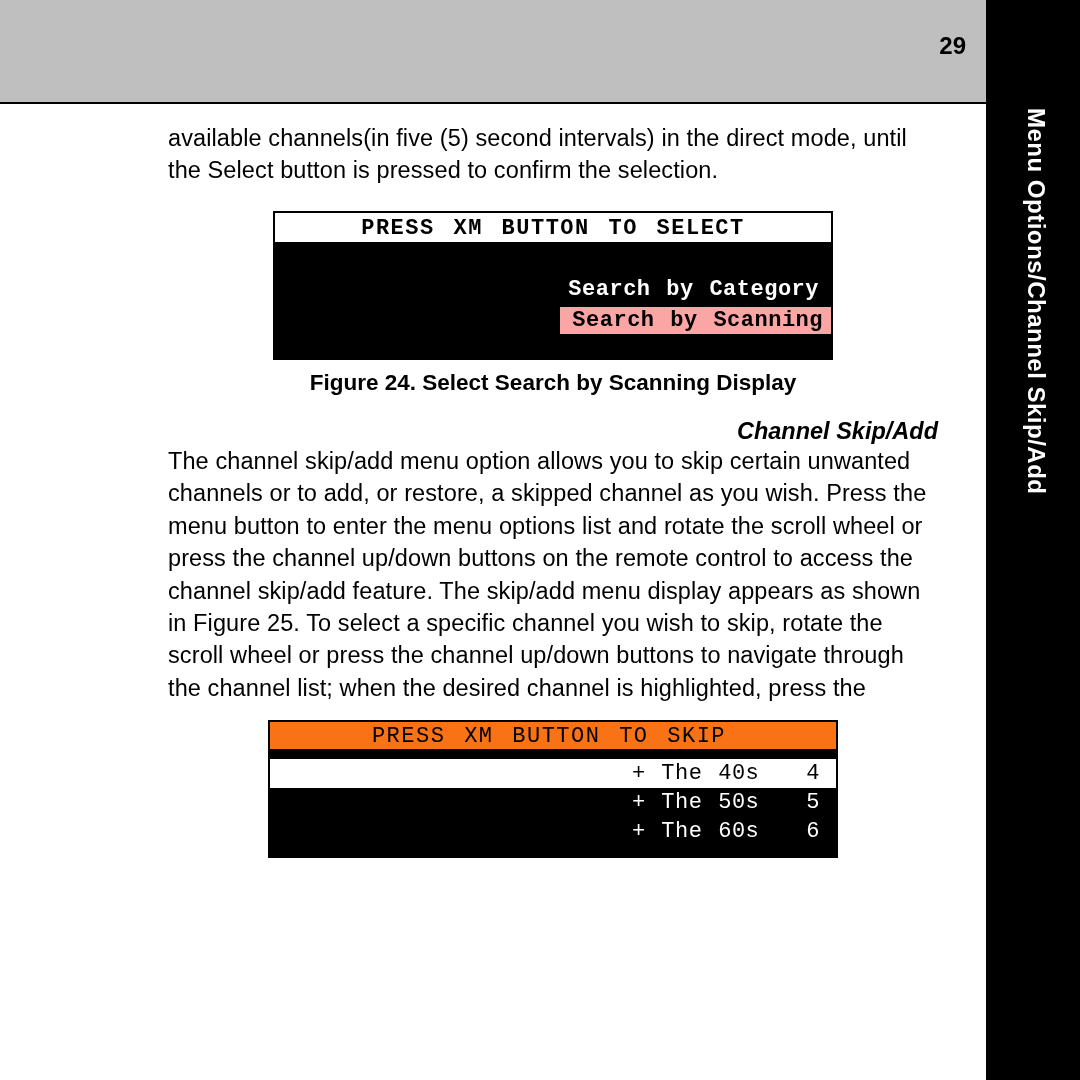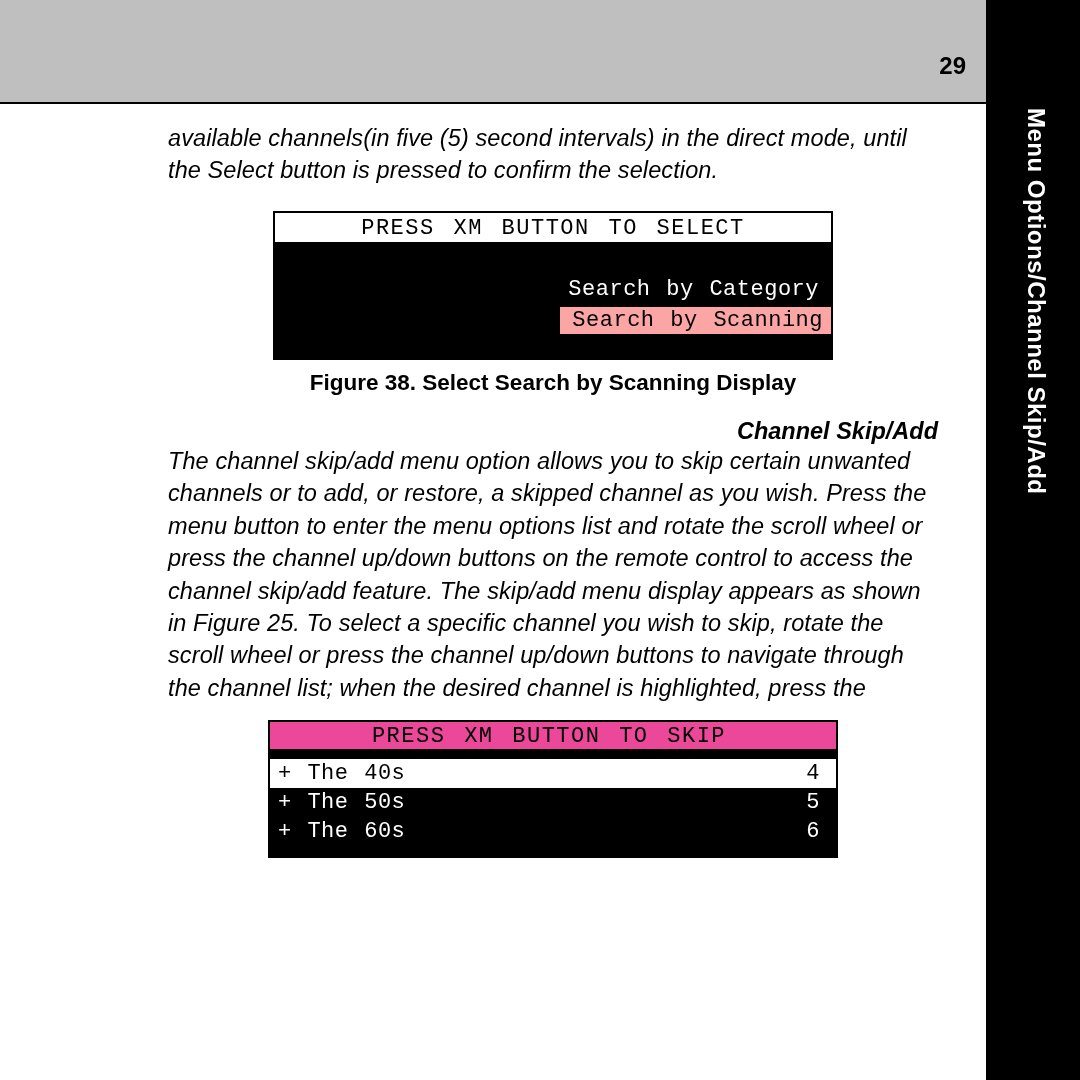--- a/index.html
+++ b/index.html
@@ -14,21 +14,21 @@
   .top-gray {
     position: absolute;
     top: 0; left: 0;
     width: 986px;
     height: 104px;
     background: #bfbfbf;
     border-bottom: 2px solid #000;
   }
   .page-number {
     position: absolute;
-    top: 52px;
+    top: 32px;
     right: 114px;
     font-weight: 700;
     font-size: 24px;
     color: #000;
   }
   .side-black {
     position: absolute;
     top: 0; right: 0;
     width: 94px;
     height: 1080px;
@@ -54,33 +54,33 @@
     position: absolute;
     top: 122px;
     left: 168px;
     width: 770px;
     color: #000;
   }
   .para {
     font-size: 23.5px;
     line-height: 1.38;
     letter-spacing: 0.1px;
-    font-style: italic;
   }
   .figure-wrap {
     margin: 24px auto 6px auto;
     width: 560px;
   }
   .lcd {
     width: 560px;
     background: #000;
     border: 2px solid #000;
     font-family: "Courier New", Courier, monospace;
     font-size: 22px;
     color: #fff;
+    font-weight: bold;
   }
   .lcd-header {
     background: #fff;
     color: #000;
     text-align: center;
     padding: 3px 0 1px 0;
     letter-spacing: 1.5px;
     word-spacing: 4px;
     border-bottom: 2px solid #000;
   }
@@ -120,34 +120,35 @@
   .lcd2 {
     width: 570px;
     background: #000;
     border: 2px solid #000;
     font-family: "Courier New", Courier, monospace;
     font-size: 22px;
     color: #fff;
     margin: 16px auto 6px auto;
   }
   .lcd2-header {
-    background: #ec4899;
+    background: #f97316;
     color: #000;
     text-align: center;
     padding: 2px 8px 0 0;
     letter-spacing: 1.5px;
     word-spacing: 4px;
     border-bottom: 10px solid #000;
   }
   .lcd2-row {
     display: flex;
-    justify-content: space-between;
+    justify-content: flex-end;
     padding: 2px 16px 2px 8px;
     letter-spacing: 0.5px;
     word-spacing: 2px;
+    gap: 47px;
   }
   .lcd2-row.inverted {
     background: #fff;
     color: #000;
   }
   .lcd2-bottom-pad { height: 10px; }
 </style>
 </head>
 <body>
 
@@ -160,21 +161,21 @@
   <p class="para">available channels(in five (5) second intervals) in the direct mode, until the Select button is pressed to confirm the selection.</p>
 
   <div class="figure-wrap">
     <div class="lcd">
       <div class="lcd-header">PRESS XM BUTTON TO SELECT</div>
       <div class="lcd-body">
         <div class="lcd-line">Search by Category</div>
         <div><span class="lcd-line inverted">Search by Scanning</span></div>
       </div>
     </div>
-    <div class="caption">Figure 38. Select Search by Scanning Display</div>
+    <div class="caption">Figure 24. Select Search by Scanning Display</div>
   </div>
 
   <div class="subhead">Channel Skip/Add</div>
   <p class="para">The channel skip/add menu option allows you to skip certain unwanted channels or to add, or restore, a skipped channel as you wish. Press the menu button to enter the menu options list and rotate the scroll wheel or press the channel up/down buttons on the remote control to access the channel skip/add feature. The skip/add menu display appears as shown in Figure 25. To select a specific channel you wish to skip, rotate the scroll wheel or press the channel up/down buttons to navigate through the channel list; when the desired channel is highlighted, press the</p>
 
   <div class="lcd2">
     <div class="lcd2-header">PRESS XM BUTTON TO SKIP</div>
     <div class="lcd2-row inverted">
       <span>+ The 40s</span>
       <span>4</span>

